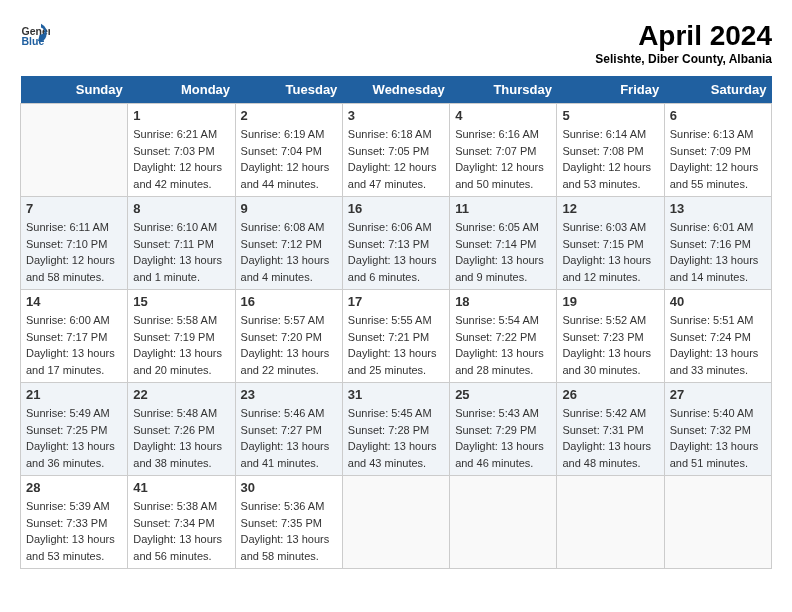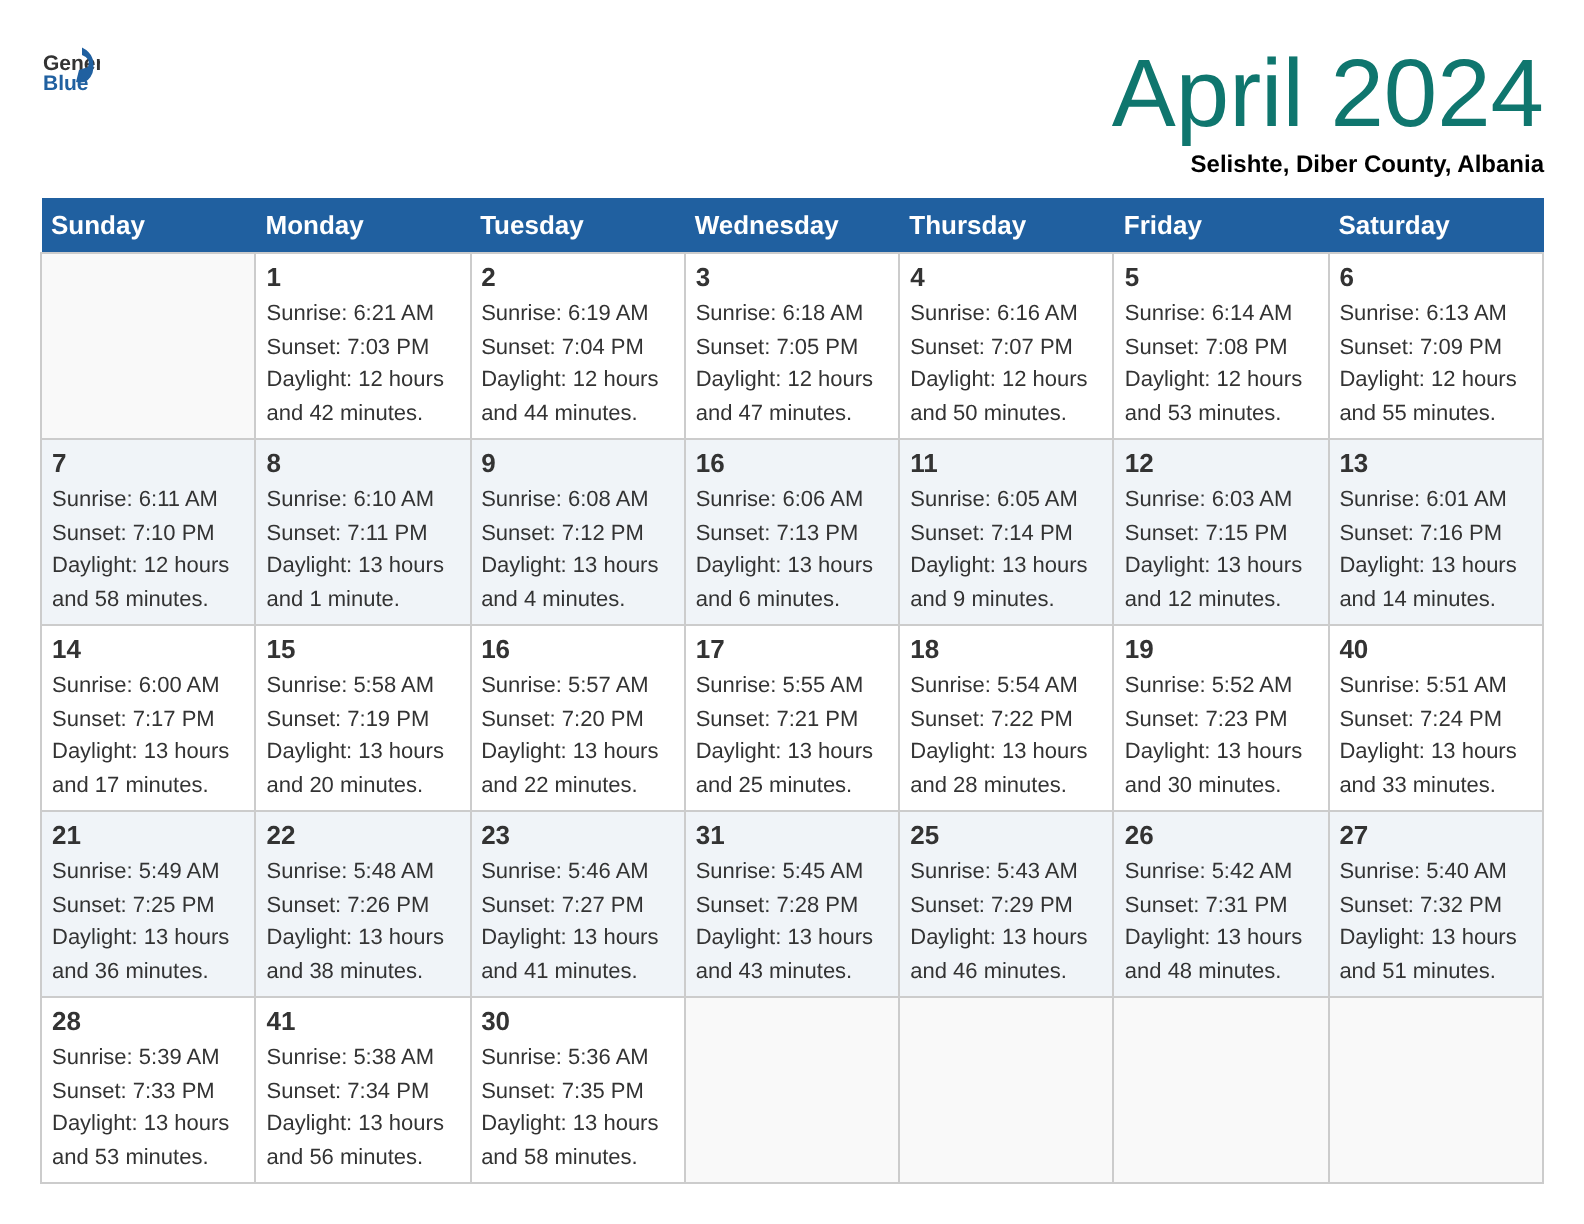--- a/index.html
+++ b/index.html
@@ -22,39 +22,39 @@
       gap: 5px;
     }
     .logo-icon {
       width: 30px;
       height: 30px;
     }
     .title-section {
       text-align: right;
     }
     .month-title {
-      font-size: 48px;
-      font-weight: normal;
-      color: #0f766e;
+      font-size: 28px;
+      font-weight: bold;
+      color: #000000;
     }
     .location-title {
       font-size: 12px;
       color: #000000;
       font-weight: bold;
     }
     table {
       width: 100%;
       border-collapse: collapse;
       font-size: 11px;
     }
     thead tr th {
       background-color: #2060a0;
       color: white;
       padding: 6px 5px;
-      text-align: left;
+      text-align: right;
       font-size: 13px;
       font-weight: bold;
     }
     tbody tr td {
       border: 1px solid #ccc;
       vertical-align: top;
       padding: 4px 5px;
       height: 90px;
       width: 107px;
     }

